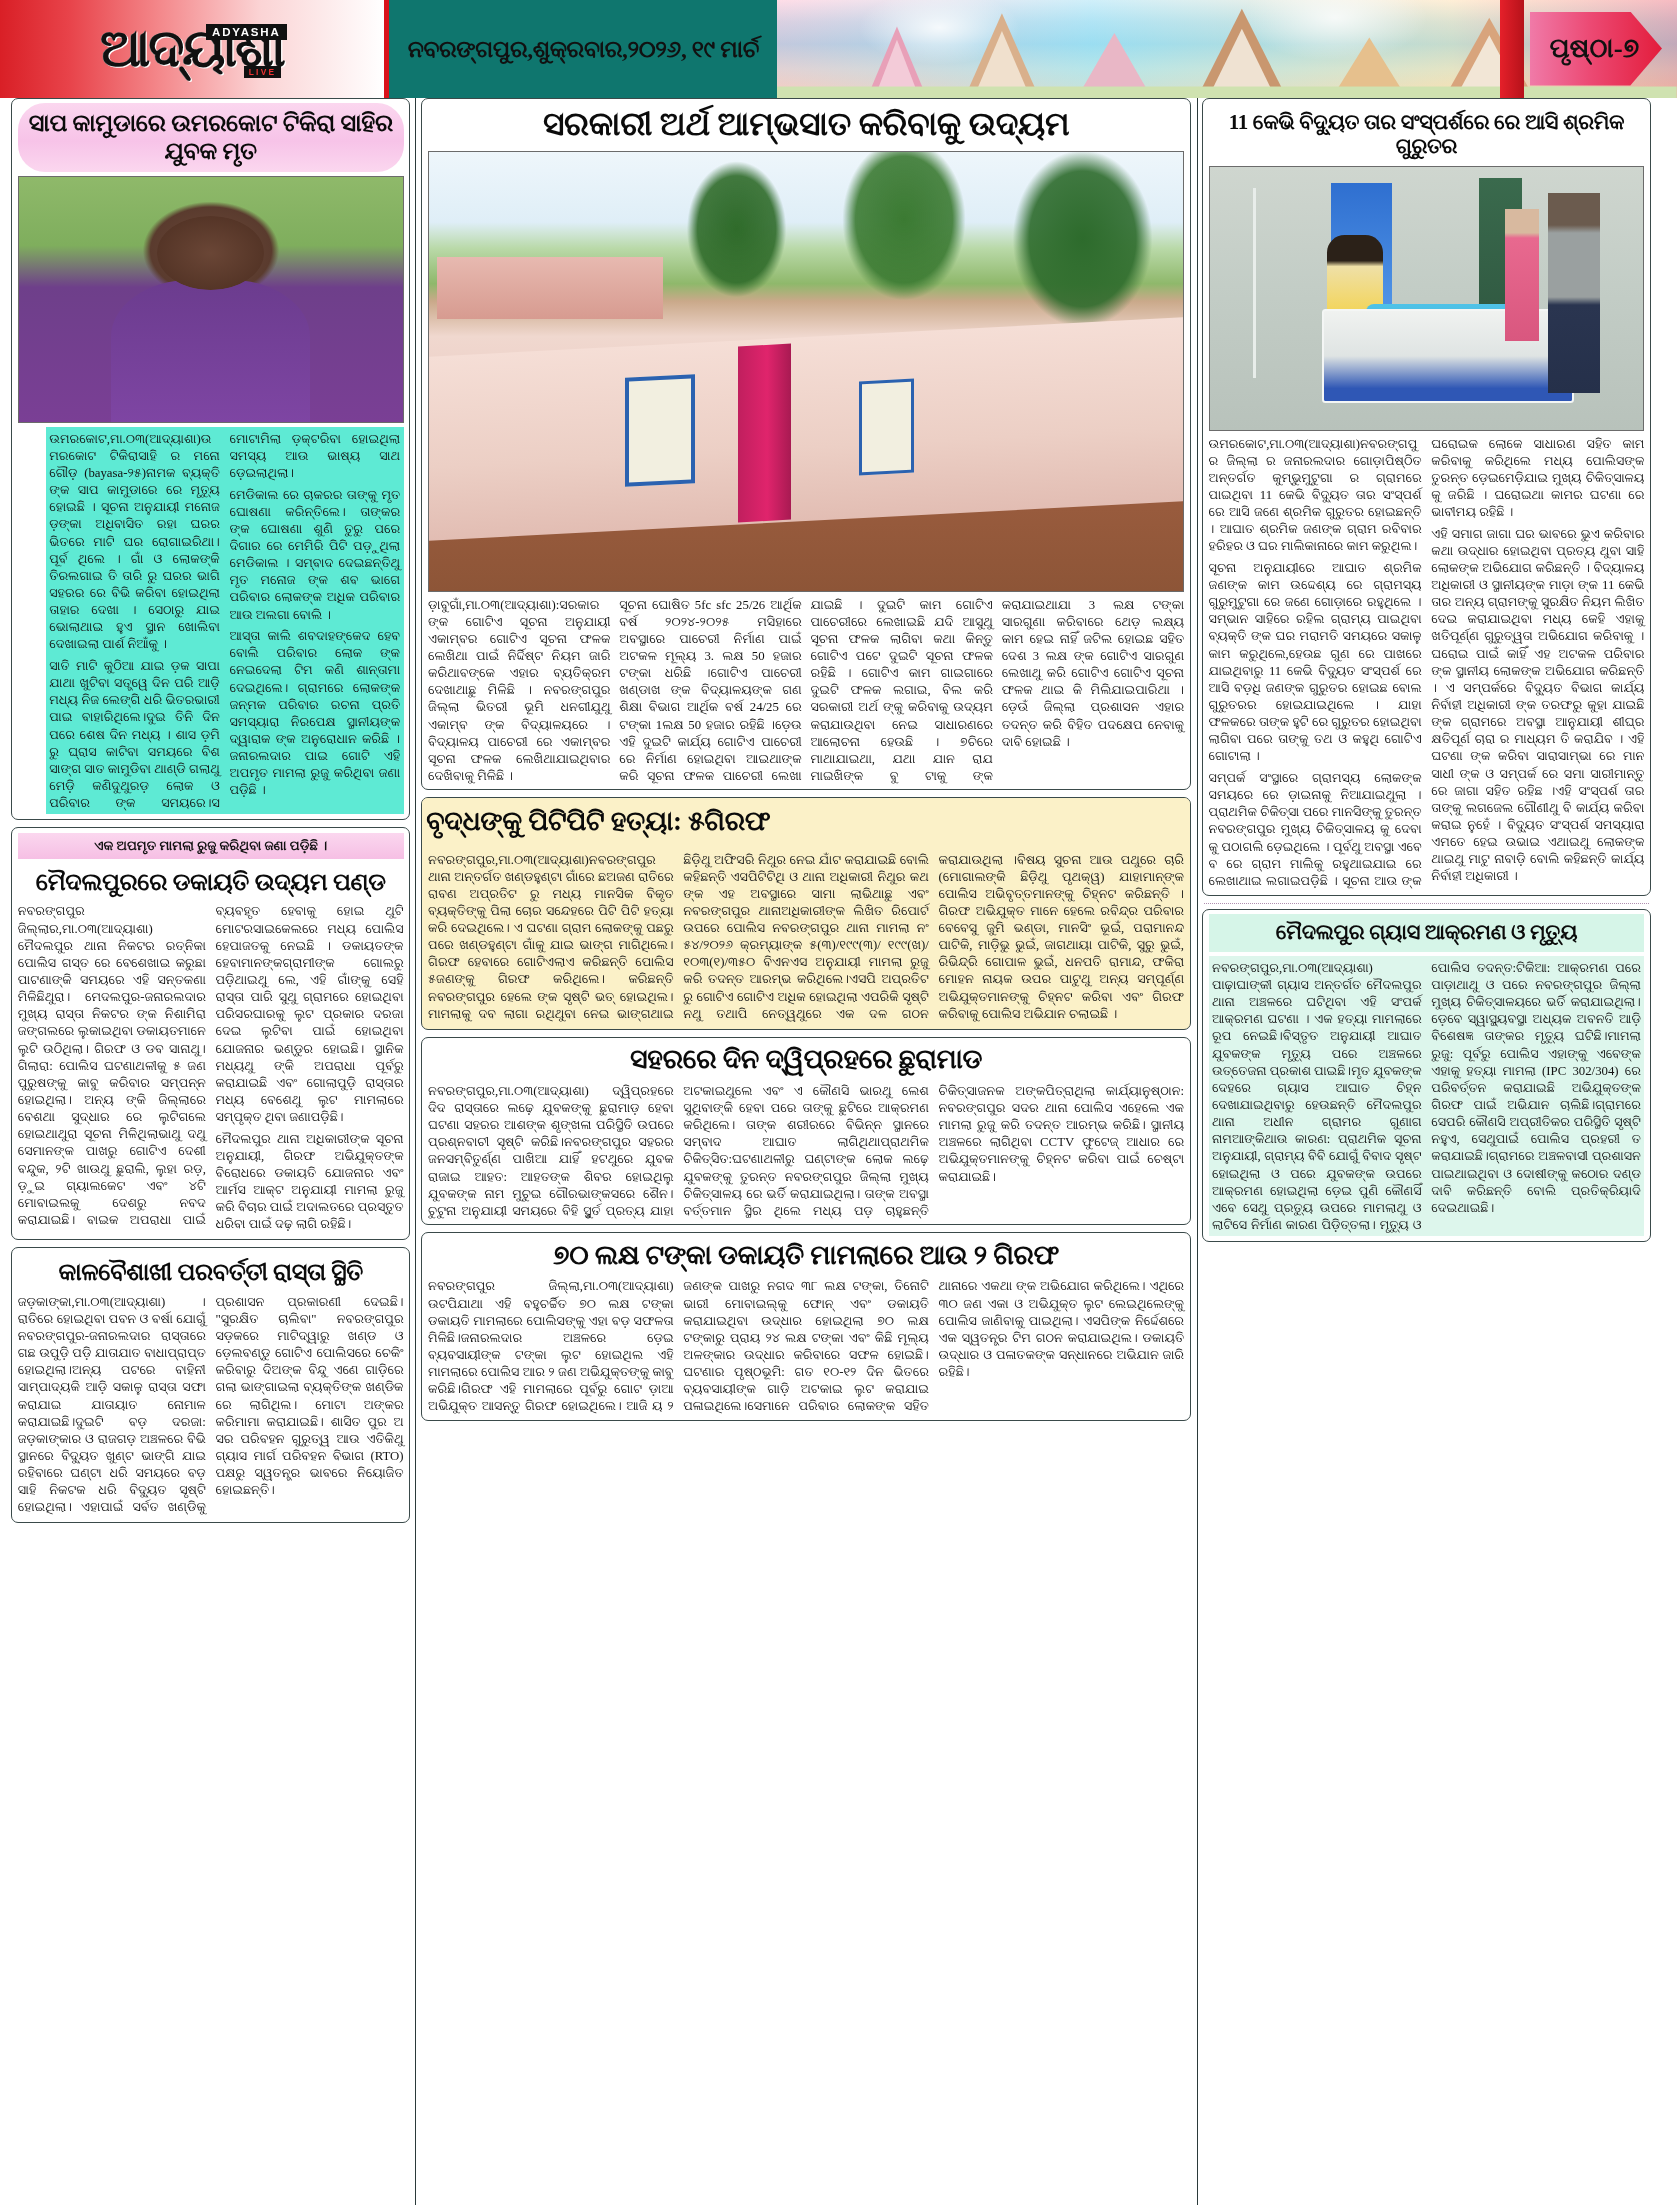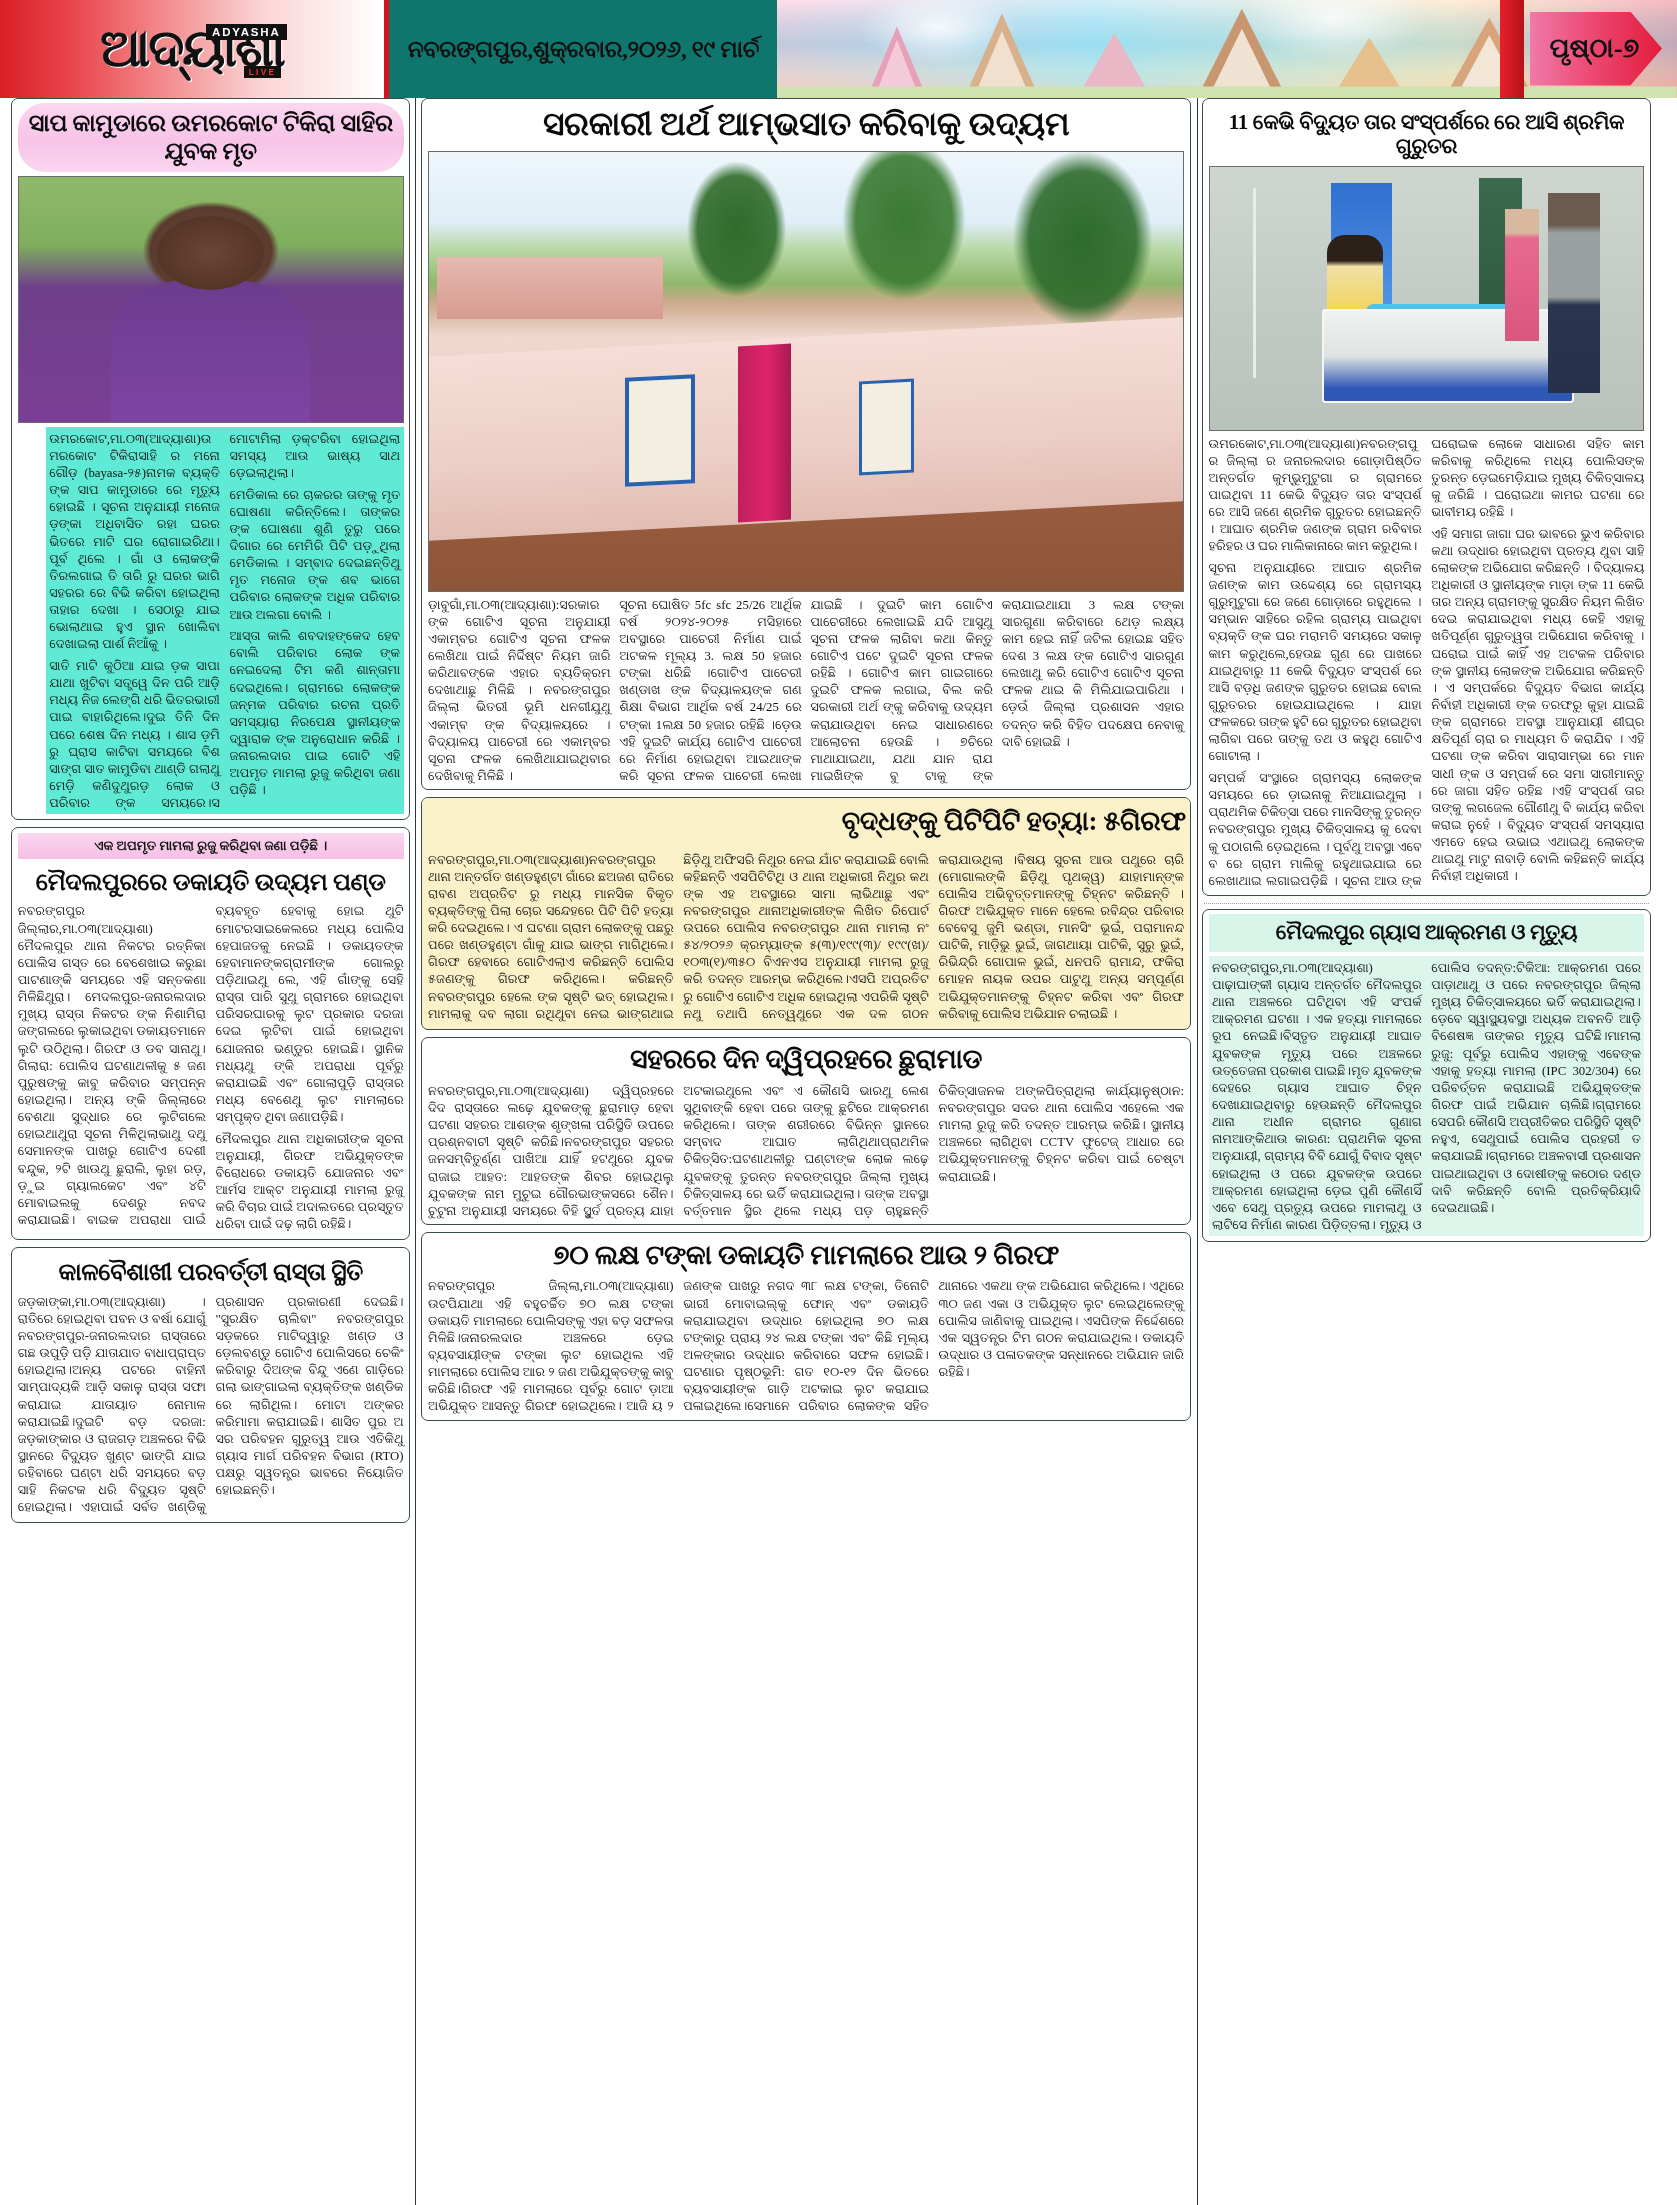--- a/index.html
+++ b/index.html
@@ -101,21 +101,21 @@
   }
 
   .hl-pink{
     background:linear-gradient(180deg,#fbd7ef 0%,#f7c3e8 55%,#fbd7ef 100%);
     text-align:center;padding:5.3px 3.5px 6.2px 3.5px;margin-bottom:4.4px;border-radius:27px;
   }
   .hl-mint{
     background:#d6f5e8;text-align:center;padding:6.2px 3.5px 7px 3.5px;margin-bottom:4.4px;
   }
   .hl-cream{
-    background:#fbf1c8;text-align:right;padding:8px 4.4px 8.8px 4.4px;margin-bottom:4.4px;
+    background:#fbf1c8;text-align:left;padding:8px 4.4px 8.8px 4.4px;margin-bottom:4.4px;
   }
   .hl-plain{text-align:center;padding:6.2px 2.6px 7px 2.6px;}
 
   .hl-text{
     font-family:"Liberation Serif","DejaVu Serif",serif;
     font-weight:bold;color:#0b0b0b;line-height:1.18;display:block;
   }
   .h-xl{font-size:33px;letter-spacing:-0.4px;}
   .h-lg{font-size:27px;letter-spacing:-0.4px;}
   .h-md{font-size:24px;letter-spacing:-0.4px;}

